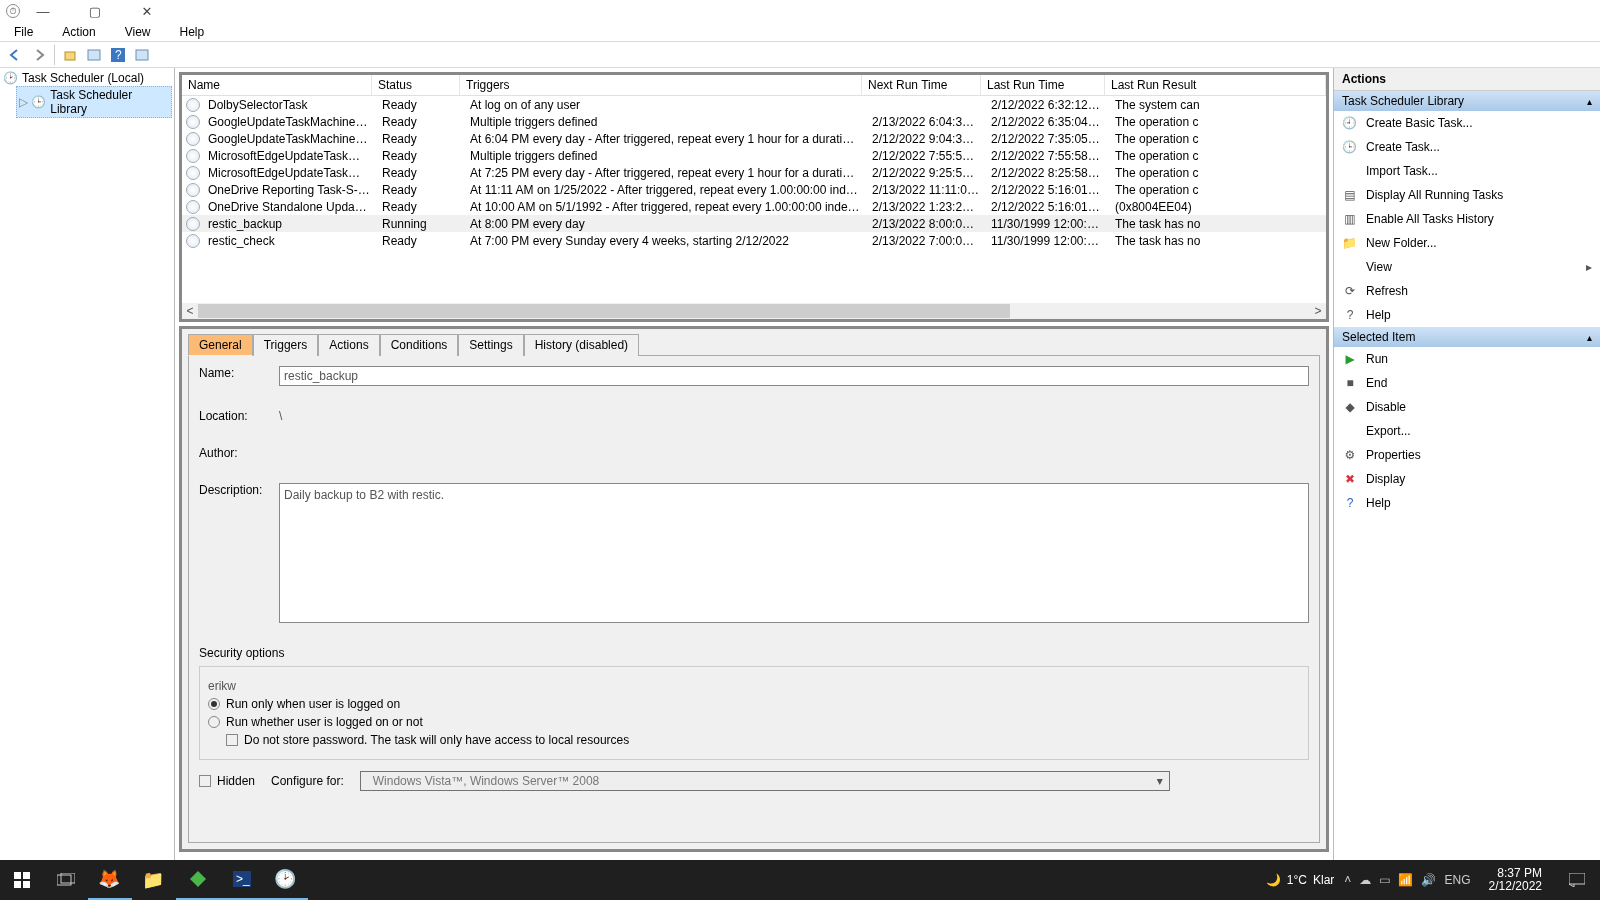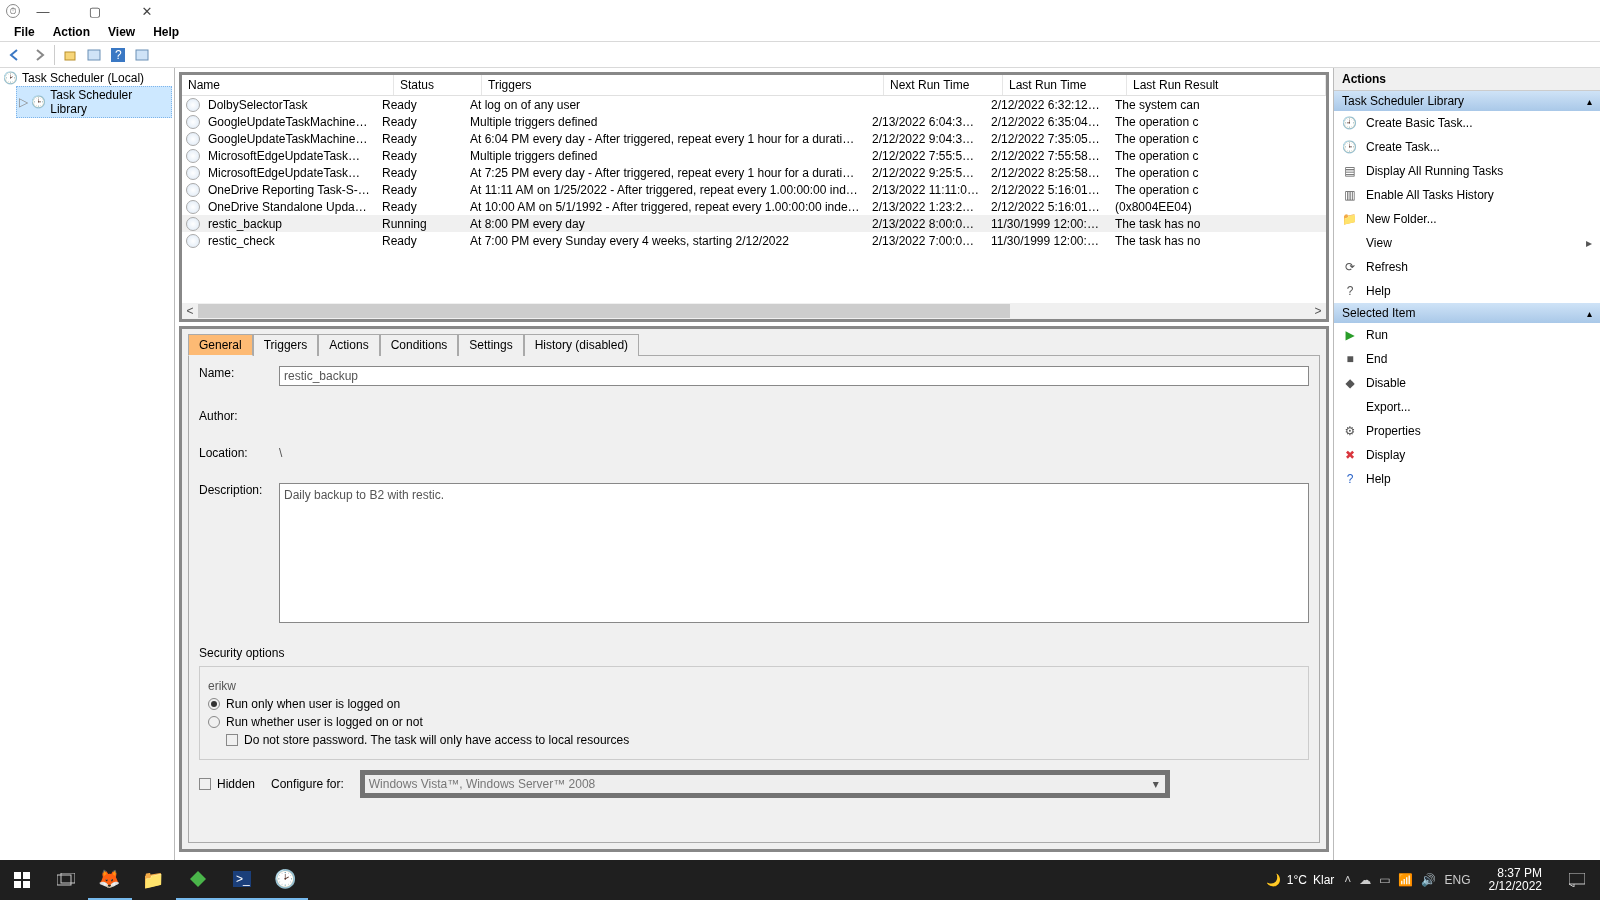--- a/index.html
+++ b/index.html
@@ -3,37 +3,37 @@
 <meta charset="utf-8">
 <style>
 * { margin: 0; padding: 0; box-sizing: border-box; font-family: "Segoe UI", Tahoma, sans-serif; font-size: 12px; }
 html, body { width: 1600px; height: 900px; overflow: hidden; background: #fff; }
 .window { width: 1600px; height: 860px; display: flex; flex-direction: column; background: #fff; }
 .titlebar { height: 22px; display: flex; align-items: center; padding: 0 6px; }
 .titlebar .icon { width: 14px; height: 14px; border: 1px solid #888; border-radius: 50%; margin-right: 6px; display:flex;align-items:center;justify-content:center;font-size:9px;color:#555;}
 .titlebar .title { flex: 1; color: #000; }
 .window-controls { display: flex; gap: 18px; padding-right: 10px; color:#444;}
 .window-controls span { width: 34px; text-align:center; cursor: default; font-size: 13px;}
-.menubar { height: 20px; display: flex; align-items: center; padding: 0 6px; gap: 2px; border-bottom: 1px solid #d9d9d9; font-weight: bold;}
+.menubar { height: 20px; display: flex; align-items: center; padding: 0 6px; gap: 13px; border-bottom: 1px solid #d9d9d9;}
 .menubar span { padding: 2px 8px; }
 .toolbar { height: 26px; display: flex; align-items: center; padding: 0 4px; gap: 2px; border-bottom: 1px solid #d9d9d9;}
 .tool-btn { width: 22px; height: 22px; display:flex;align-items:center;justify-content:center; border:1px solid transparent;}
 .tool-sep { width:1px; height:20px; background:#ccc; margin:0 2px;}
 .body { flex:1; display:flex; min-height:0;}
 .tree { width: 175px; border-right: 1px solid #bbb; padding: 2px; overflow:auto;}
 .tree-row { display:flex; align-items:center; gap:4px; padding:1px 2px;}
 .tree-row.selected { background:#cde8ff; border:1px dotted #7eb4ea;}
 .tree-icon { width:14px; height:14px; display:flex; align-items:center; justify-content:center;}
 
 .center { flex:1; display:flex; flex-direction:column; min-width:0; border-right:1px solid #bbb; padding:4px 4px 8px 4px;}
 .tasklist-wrap { border:3px solid #888; border-bottom:3px solid #888; height:250px; display:flex; flex-direction:column; background:#fff;}
 .tasklist { flex:1; overflow:hidden; display:flex; flex-direction:column;}
 .cols { display:flex; background:#fff; border-bottom:1px solid #e0e0e0;}
 .col { padding:3px 6px; border-right:1px solid #e6e6e6; overflow:hidden; white-space:nowrap; text-overflow:ellipsis;}
-.c-name{width:212px;} .c-status{width:88px;} .c-trig{width:402px;} .c-next{width:119px;} .c-last{width:124px;} .c-result{flex:1;}
+.c-name{width:190px;} .c-status{width:88px;} .c-trig{width:402px;} .c-next{width:119px;} .c-last{width:124px;} .c-result{flex:1;}
 .rows { overflow:auto; flex:1;}
 .row { display:flex; align-items:center; height:17px;}
 .row.selected { background:#f0f0f0;}
 .row .cell { padding:0 6px; overflow:hidden; white-space:nowrap; text-overflow:ellipsis;}
 .row .ico { width:14px; height:14px; border-radius:50%; border:1px solid #aaa; margin-left:4px; margin-right:2px; flex-shrink:0; background:radial-gradient(circle,#fff,#dce8f5);}
 .hscroll { height:16px; display:flex; align-items:center; background:#f0f0f0;}
 .hscroll .arrow{width:16px;text-align:center;color:#555;}
 .hscroll .track{flex:1; height:14px; background:#f0f0f0; position:relative;}
 .hscroll .thumb{position:absolute;left:0;top:0;height:14px;width:73%;background:#cdcdcd;}
 
@@ -47,21 +47,21 @@
 .finput { flex:1; border:1px solid #888; background:#fff; padding:2px 4px; color:#555;}
 .ftext { flex:1; color:#555;}
 .fdesc { flex:1; border:1px solid #888; background:#fff; padding:4px; height:140px; color:#555;}
 .group-title{margin:10px 0 6px 0;}
 .sec-box { border:1px solid #ccc; padding:8px;}
 .radio-row, .check-row { display:flex; align-items:center; gap:6px; margin:4px 0;}
 .radio { width:12px;height:12px;border:1px solid #888;border-radius:50%; display:flex;align-items:center;justify-content:center;}
 .radio.checked::after{content:"";width:6px;height:6px;border-radius:50%;background:#333;}
 .checkbox { width:12px;height:12px;border:1px solid #888; }
 .lastrow { display:flex; align-items:center; gap:16px; margin-top:10px;}
-.combo { flex:0 0 810px; border:5px solid #737373; background:#eee; padding:2px 20px 2px 4px; color:#777; position:relative;}
+.combo { flex:0 0 810px; border:1px solid #737373; background:#eee; padding:2px 20px 2px 12px; color:#777; position:relative;}
 .combo::after{content:"▾"; position:absolute; right:6px; top:2px; color:#555;}
 
 .actions { width:266px; display:flex; flex-direction:column;}
 .actions-header { background:#f0f0f0; padding:4px 8px; font-weight:bold; border-bottom:1px solid #ccc;}
 .section-head { background:linear-gradient(#cfe3f7,#a9c8e8); padding:3px 8px; display:flex; justify-content:space-between; align-items:center;}
 .section-head .toggle{font-size:10px;}
 .action-item { display:flex; align-items:center; gap:8px; padding:4px 8px;}
 .a-icon{width:16px;height:16px;display:flex;align-items:center;justify-content:center;font-size:12px;}
 
 
@@ -257,26 +257,26 @@
           <div class="tab">Conditions</div>
           <div class="tab">Settings</div>
           <div class="tab">History (disabled)</div>
         </div>
         <div class="tabcontent">
           <div class="frow">
             <div class="flabel">Name:</div>
             <div class="finput">restic_backup</div>
           </div>
           <div class="frow">
+            <div class="flabel">Location:</div>
+            <div class="ftext">\</div>
+          </div>
+          <div class="frow">
             <div class="flabel">Author:</div>
             <div class="ftext"></div>
-          </div>
-          <div class="frow">
-            <div class="flabel">Location:</div>
-            <div class="ftext">\</div>
           </div>
           <div class="frow">
             <div class="flabel">Description:</div>
             <div class="fdesc">Daily backup to B2 with restic.</div>
           </div>
           <div class="group-title">Security options</div>
           <div class="sec-box">
             <div style="margin:4px 0;color:#555">erikw</div>
             <div class="radio-row">
               <span class="radio checked"></span>
@@ -310,20 +310,24 @@
         <span class="toggle">▴</span>
       </div>
       <div id="actions-list-1">
           <div class="action-item">
             <span class="a-icon" style="color:#555">🕘</span>
             <span>Create Basic Task...</span>
           </div>
           <div class="action-item">
             <span class="a-icon" style="color:#555">🕒</span>
             <span>Create Task...</span>
+          </div>
+          <div class="action-item">
+            <span class="a-icon" style="color:#555"></span>
+            <span>Import Task...</span>
           </div>
           <div class="action-item">
             <span class="a-icon" style="color:#555">▤</span>
             <span>Display All Running Tasks</span>
           </div>
           <div class="action-item">
             <span class="a-icon" style="color:#555">▥</span>
             <span>Enable All Tasks History</span>
           </div>
           <div class="action-item">

